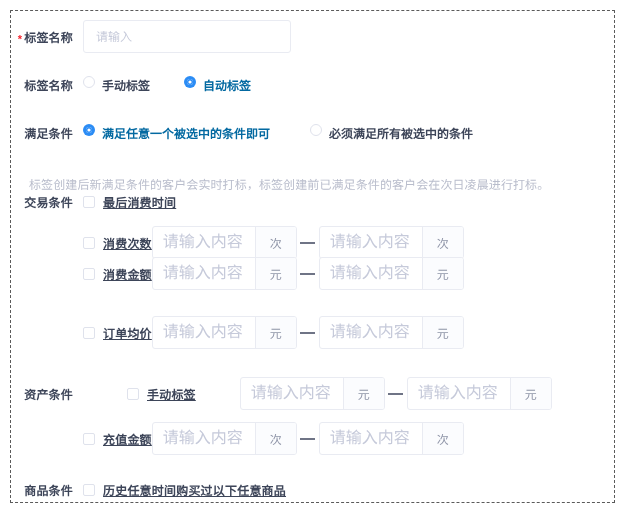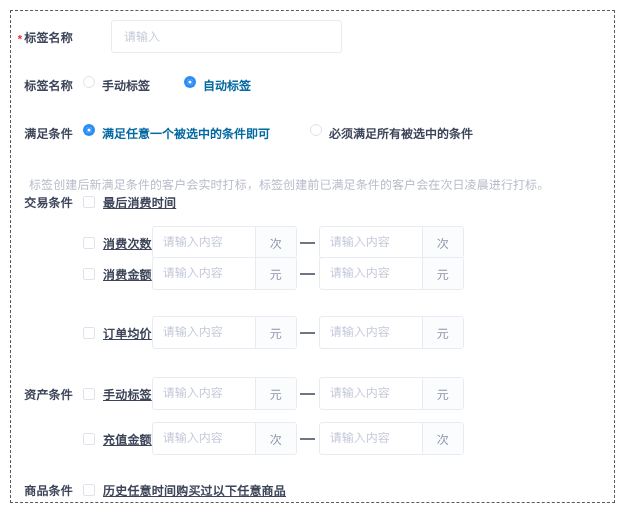--- a/index.html
+++ b/index.html
@@ -51,32 +51,31 @@
 
   .req-star {
     color: #f5222d;
     font-size: 11px;
     margin-right: 2px;
     vertical-align: middle;
   }
 
   
   .text-input {
-    width: 231px;
+    width: 208px;
     height: 33px;
     border: 1px solid #e9ebf2;
     border-radius: 3px;
     background: #fff;
     box-sizing: border-box;
     font-family: "Liberation Sans", "DejaVu Sans", sans-serif;
     font-size: 12px;
     color: #3d4559;
     padding: 0 12px;
     outline: none;
-    margin-left: 28px;
   }
   .text-input::placeholder { color: #c6cada; }
 
   
   .radio-item {
     display: inline-flex;
     cursor: pointer;
     white-space: nowrap;
   }
   .radio-dot {
@@ -166,21 +165,21 @@
     box-sizing: border-box;
     overflow: hidden;
   }
   .input-unit .iu-field {
     flex: 1 1 auto;
     height: 100%;
     border: none;
     outline: none;
     background: transparent;
     font-family: Liberation Mono, monospace;
-    font-size: 12px;
+    font-size: 16px;
     color: #3d4559;
     padding: 0 10px;
     min-width: 0;
   }
   .input-unit .iu-field::placeholder { color: #c6cada; }
   .input-unit .iu-suffix {
     width: 40px;
     height: 100%;
     flex: none;
     border-left: 1px solid #e9ebf2;
@@ -306,21 +305,21 @@
       <span class="range-sep">
           <i></i>
         </span>
       <div class="input-unit">
         <input class="iu-field" type="text" placeholder="请输入内容" style="">
         <span class="iu-suffix">元</span>
       </div>
     </div>
   </div>
 
-  <div class="form-row" style="left:0; top:366px;">
+  <div class="form-row" style="left:0; top:366px;gap:44px;">
     <div class="col-label">资产条件</div>
     <div class="cbox-item">
       <span class="cbox-box"></span>
       <span class="cbox-label">手动标签</span>
     </div>
     <div class="range-group">
       <div class="input-unit">
         <input class="iu-field" type="text" placeholder="请输入内容" style="">
         <span class="iu-suffix">元</span>
       </div>

